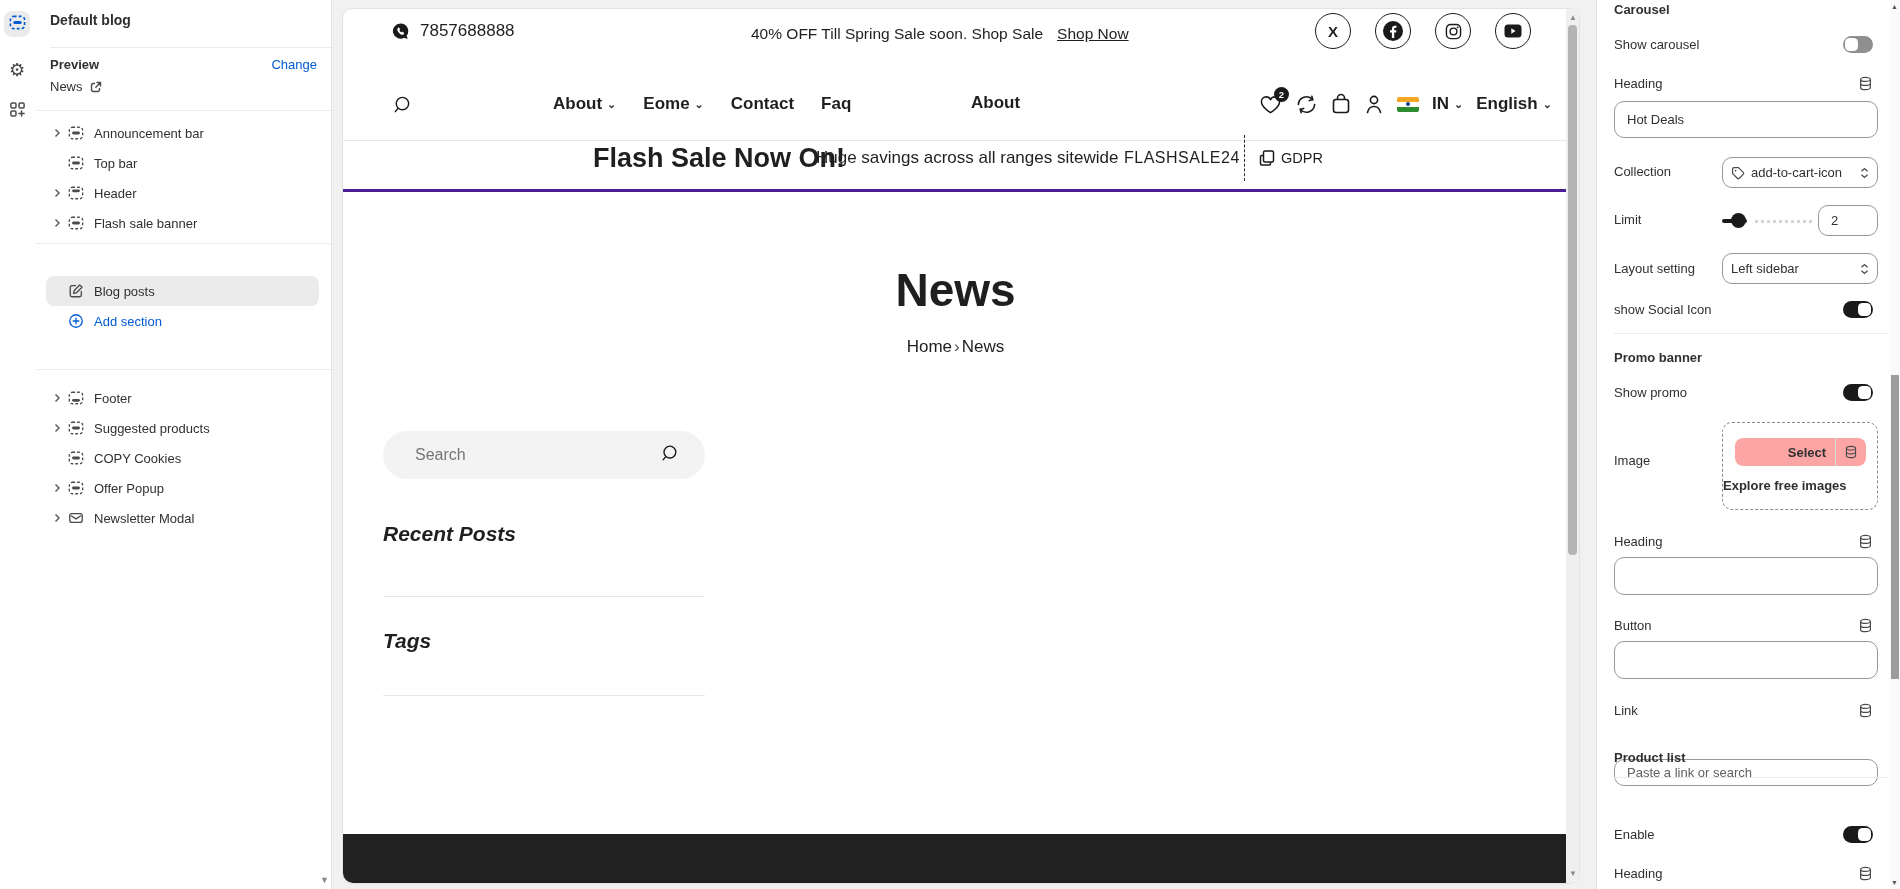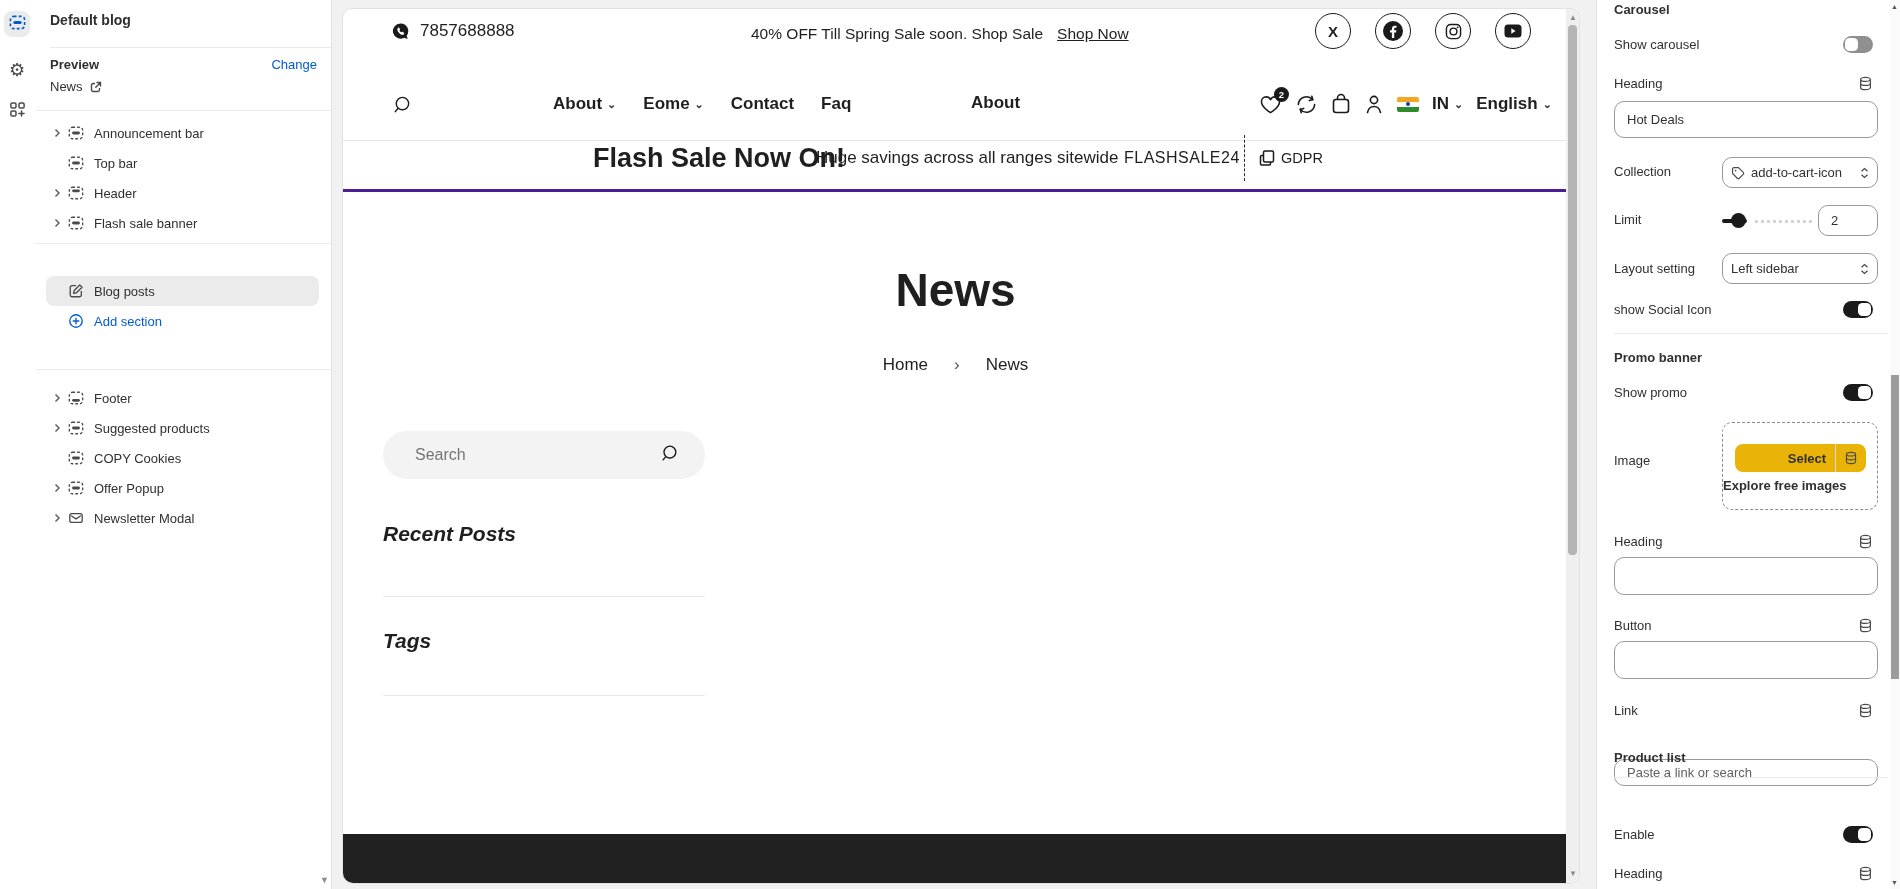--- a/index.html
+++ b/index.html
@@ -49,21 +49,21 @@
   
   #flashbar { position:absolute; left:0; top:117px; width:1225px; height:66px; border-bottom:3px solid #4c1d95; }
   #flashbar > * { position:absolute; top:50%; transform:translateY(-50%); white-space:nowrap; }
   .flash-title { left:250px; font-size:27px; font-weight:700; }
   .flash-sub { left:473px; font-size:17px; }
   .flash-code { left:781px; font-size:16px; letter-spacing:.5px; }
   .flash-div { left:901px; height:46px; border-left:1.6px dashed #2a2a2a; }
   .flash-copy { left:916px; display:flex; align-items:center; gap:6px; font-size:14.5px; font-weight:500; cursor:pointer; }
   
   .news-title { position:absolute; left:0; top:254px; width:1225px; text-align:center; font-size:46px; font-weight:700; }
-  .crumbs { position:absolute; left:0; top:346px; width:1225px; text-align:center; font-size:17px; display:flex; justify-content:center; gap:26px; }
+  .crumbs { position:absolute; left:0; top:328px; width:1225px; text-align:center; font-size:17px; display:flex; justify-content:center; gap:2px; }
   .search-pill { position:absolute; left:40px; top:422px; width:322px; height:48px; background:#f3f3f3; border-radius:24px; display:flex; align-items:center; }
   .search-pill input { border:none; outline:none; background:transparent; font-size:16px; color:#555; padding-left:32px; width:250px; font-family:inherit; }
   .search-pill .mag { position:absolute; right:26px; color:#1f1f1f; }
   .widget-h { position:absolute; left:40px; font-size:21px; font-weight:700;font-style:italic; }
   .widget-hr { position:absolute; left:40px; width:322px; height:1px; background:#e8e8e8; }
   #dark-footer { position:absolute; left:0; bottom:0; width:1225px; height:49px; background:#212121; border-radius:0 0 0 10px; }
   
   #pv-scroll { position:absolute; right:0; top:0; bottom:0; width:13px; background:#efefef; border-radius:0 10px 10px 0; }
   #pv-thumb { position:absolute; left:2px; width:9px; top:16px; height:530px; background:#b4b4b4; border-radius:4px; }
 
@@ -77,21 +77,21 @@
   .toggle .knob { position:absolute; top:2px; width:13px; height:13px; background:#fff; border-radius:4.5px; }
   .toggle.on .knob { right:2px; } .toggle.off .knob { left:2px; }
   .s-input { position:absolute; left:17px; width:264px; border:1px solid #999; border-radius:10px; background:#fff; font-size:13px; color:#303030; padding:0 12px; outline:none; font-family:inherit; }
   .s-input::placeholder { color:#616161; }
   .sel { position:absolute; left:125px; width:156px; border:1px solid #999; border-radius:10px; background:#fff; display:flex; align-items:center; padding:0 8px; gap:6px; cursor:pointer; }
   .sel .grow { flex:1; white-space:nowrap; overflow:hidden; }
   .s-div { position:absolute; left:17px; right:12px; height:1px; background:#ebebeb; }
   .db-ico { color:#4a4a4a; display:flex; cursor:pointer; }
   .updown { display:flex; flex-direction:column; color:#4a4a4a; }
   .dashed-box { position:absolute; left:125px; width:156px; height:88px; border:1px dashed #8a8a8a; border-radius:10px; }
-  .select-pill { position:absolute; left:12px; top:21px; width:131px; height:28px; background:#eab308; border-radius:8px; display:flex; align-items:stretch; cursor:pointer;padding-left:44px; }
+  .select-pill { position:absolute; left:12px; top:15px; width:131px; height:28px; background:#fca5a5; border-radius:8px; display:flex; align-items:stretch; cursor:pointer;padding-left:44px; }
   .select-pill .lbl { flex:1; display:flex; align-items:center; justify-content:center; font-weight:600; }
   .select-pill .sep { width:1px; background:#d9d9d9; }
   .select-pill .dbp { width:30px; display:flex; align-items:center; justify-content:center; }
   .explore { position:absolute; left:0; top:55px; width:100%; text-align:left; font-weight:600; cursor:pointer; }
   
   .slider-wrap { position:absolute; left:125px; width:90px; height:17px; }
   .slider-line { position:absolute; left:0; top:7px; width:25px; height:3.5px; background:#1a1a1a; border-radius:2px; }
   .slider-knob { position:absolute; left:9px; top:1px; width:15px; height:15px; background:#1a1a1a; border-radius:50%; }
   .slider-dots { position:absolute; left:33px; right:0; top:7.5px; border-top:3px dotted #d4d4d4; }
   

